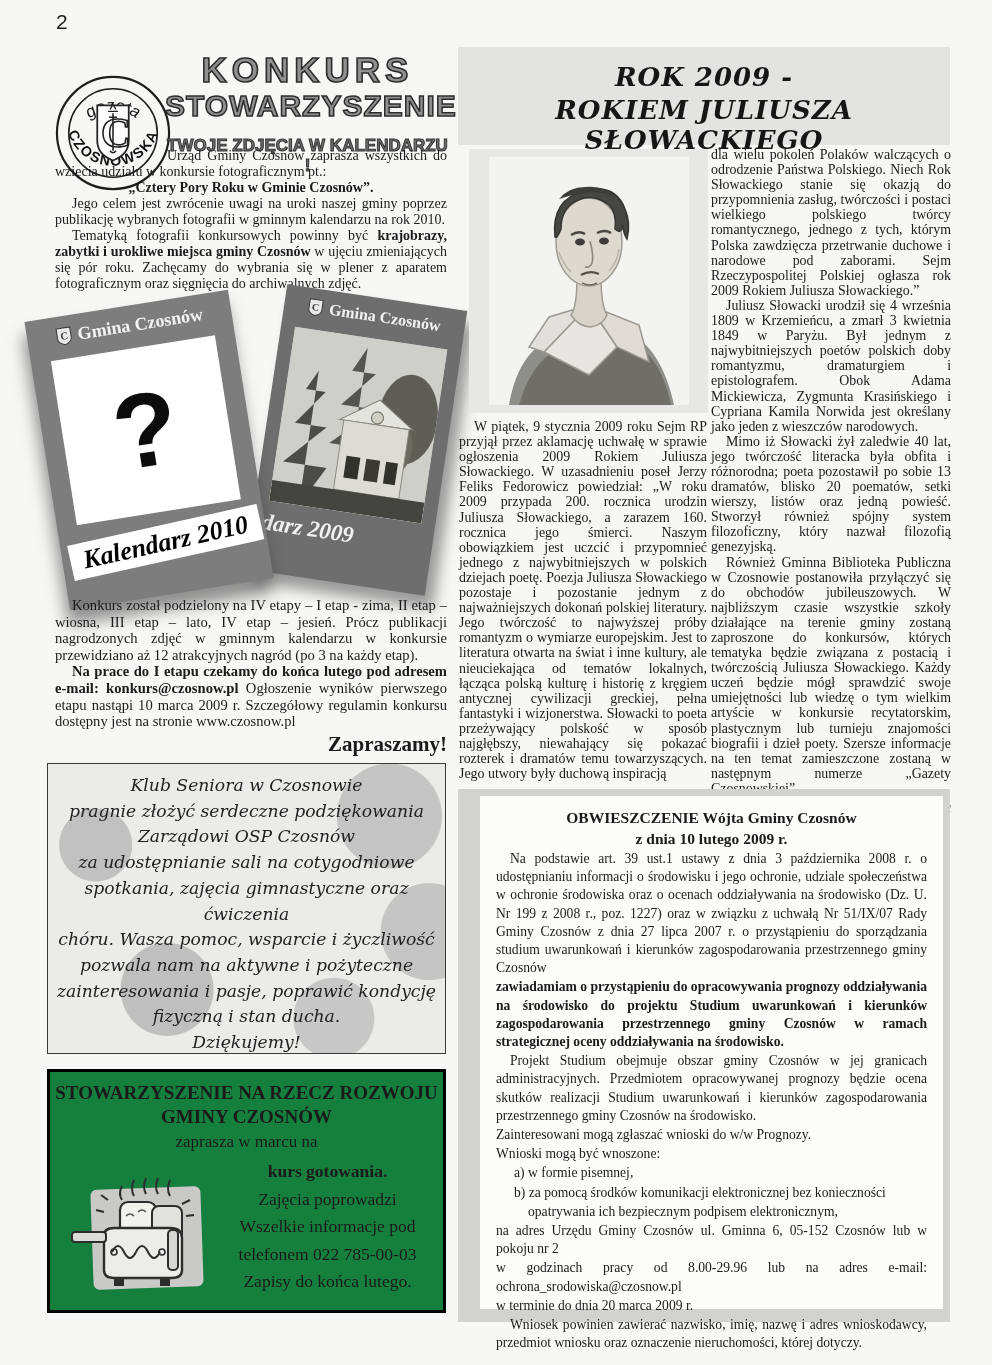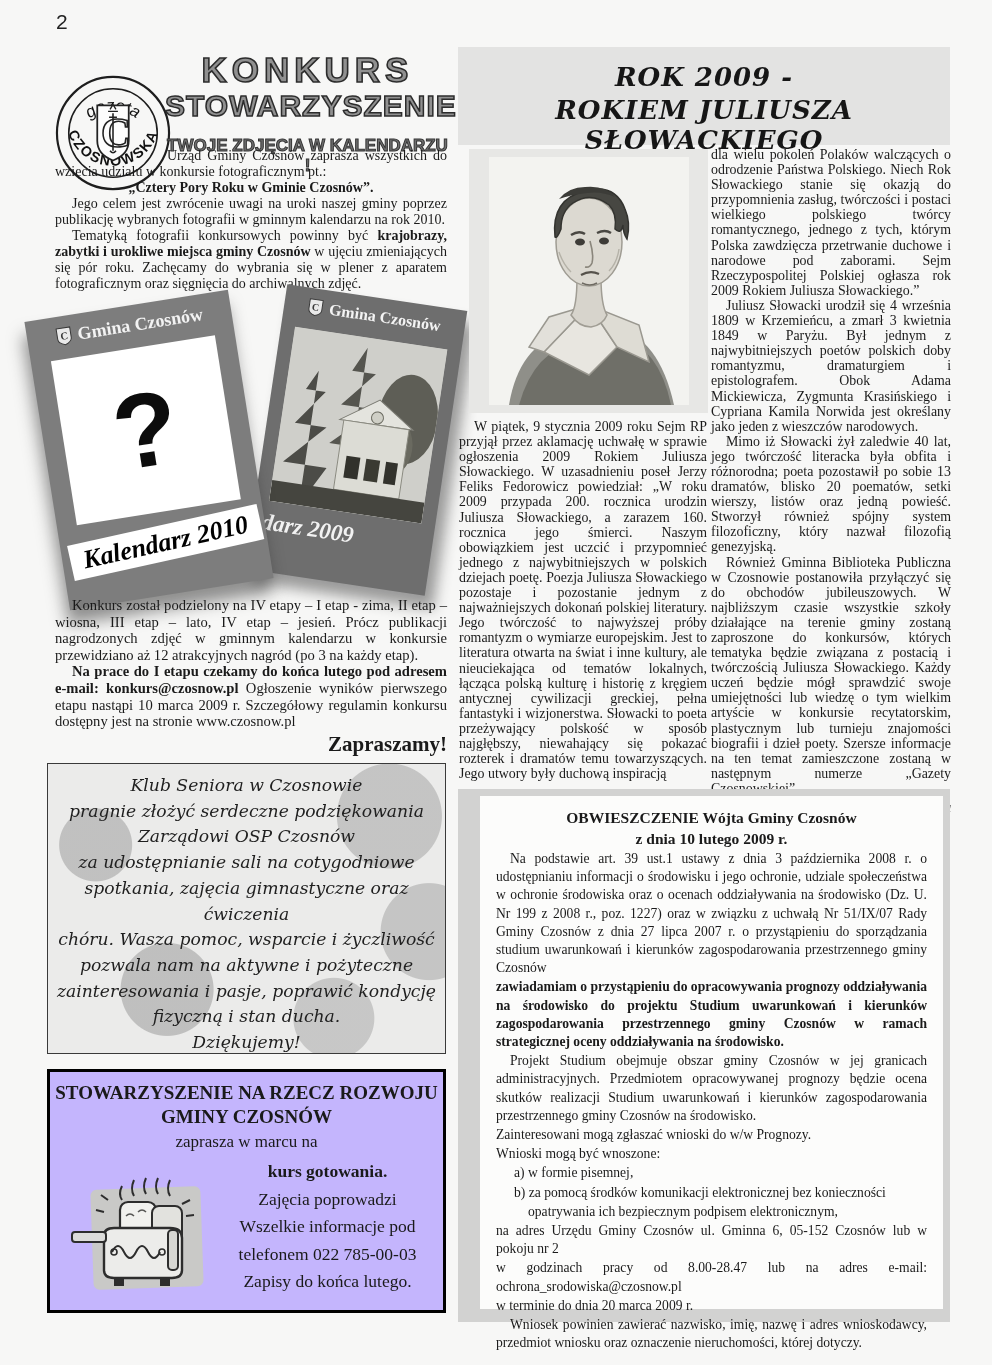--- a/index.html
+++ b/index.html
@@ -50,21 +50,21 @@
     text-align:center;font-family:"DejaVu Serif",serif;font-style:italic;font-size:17.2px;
     line-height:25.7px;padding-top:9px;color:#1f1f1f;background-color:#ebebea;
     background-image:
       radial-gradient(circle at 12% 28%, rgba(158,158,158,.55) 0 36px, rgba(158,158,158,0) 37px),
       radial-gradient(circle at 30% 78%, rgba(148,148,148,.5) 0 46px, rgba(148,148,148,0) 47px),
       radial-gradient(circle at 86% 18%, rgba(150,150,150,.45) 0 52px, rgba(150,150,150,0) 53px),
       radial-gradient(circle at 72% 88%, rgba(164,164,164,.5) 0 40px, rgba(164,164,164,0) 41px),
       radial-gradient(circle at 96% 58%, rgba(140,140,140,.4) 0 48px, rgba(140,140,140,0) 49px);}
 
   
-  .assoc{left:47px;top:1069px;width:399px;height:244px;border:3px solid #000;box-sizing:border-box;background:#c4b5fd;}
+  .assoc{left:47px;top:1069px;width:399px;height:244px;border:3px solid #000;box-sizing:border-box;background:#15803d;}
   .assoc-title{margin-top:9px;text-align:center;font-weight:700;font-size:19px;line-height:24px;}
   .assoc-invite{text-align:center;font-size:17px;margin-top:3px;}
   .assoc-right{position:absolute;left:165px;top:86px;width:225px;text-align:center;font-size:17.5px;line-height:27.5px;}
   .assoc-course{font-weight:700;}
   .toaster{position:absolute;left:14px;top:94px;}
 
   
   .rheader{left:458px;top:47px;width:492px;height:98px;background:#e3e3e2;text-align:center;
            font-family:"DejaVu Serif",serif;font-style:italic;font-weight:700;letter-spacing:1px;color:#161616;}
   .rh1{font-size:26px;padding-top:15px;}
@@ -266,21 +266,21 @@
       <p class="ann-title">z dnia 10 lutego 2009 r.</p>
       <p class="mt ti">Na podstawie art. 39 ust.1 ustawy z dnia 3 października 2008 r. o udostępnianiu informacji o środowisku i jego ochronie, udziale społeczeństwa w ochronie środowiska oraz o ocenach oddziaływania na środowisko (Dz. U. Nr 199 z 2008 r., poz. 1227) oraz w związku z uchwałą Nr 51/IX/07 Rady Gminy Czosnów z dnia 27 lipca 2007 r. o przystąpieniu do sporządzania studium uwarunkowań i kierunków zagospodarowania przestrzennego gminy Czosnów</p>
       <p class="mt" style="font-weight:700;">zawiadamiam o przystąpieniu do opracowywania prognozy oddziaływania na środowisko do projektu Studium uwarunkowań i kierunków zagospodarowania przestrzennego gminy Czosnów w ramach strategicznej oceny oddziaływania na środowisko.</p>
       <p class="mt ti">Projekt Studium obejmuje obszar gminy Czosnów w jej granicach administracyjnych. Przedmiotem opracowywanej prognozy będzie ocena skutków realizacji Studium uwarunkowań i kierunków zagospodarowania przestrzennego gminy Czosnów na środowisko.</p>
       <p class="mt">Zainteresowani mogą zgłaszać wnioski do w/w Prognozy.</p>
       <p>Wnioski mogą być wnoszone:</p>
       <p class="li1">a) w formie pisemnej,</p>
       <p class="li1">b) za pomocą środków komunikacji elektronicznej bez konieczności</p>
       <p class="li2">opatrywania ich bezpiecznym podpisem elektronicznym,</p>
       <p>na adres Urzędu Gminy Czosnów ul. Gminna 6, 05-152 Czosnów lub w pokoju nr 2</p>
-      <p>w godzinach pracy od 8.00-28.47 lub na adres e-mail: ochrona_srodowiska@czosnow.pl</p>
+      <p>w godzinach pracy od 8.00-29.96 lub na adres e-mail: ochrona_srodowiska@czosnow.pl</p>
       <p>w terminie do dnia 20 marca 2009 r.</p>
       <p class="ti">Wniosek powinien zawierać nazwisko, imię, nazwę i adres wnioskodawcy, przedmiot wniosku oraz oznaczenie nieruchomości, której dotyczy.</p>
       <div class="sig">
         <div>Wójt Gminy Czosnów</div>
 
       </div>
     </div>
   </div>
 
 </div>

